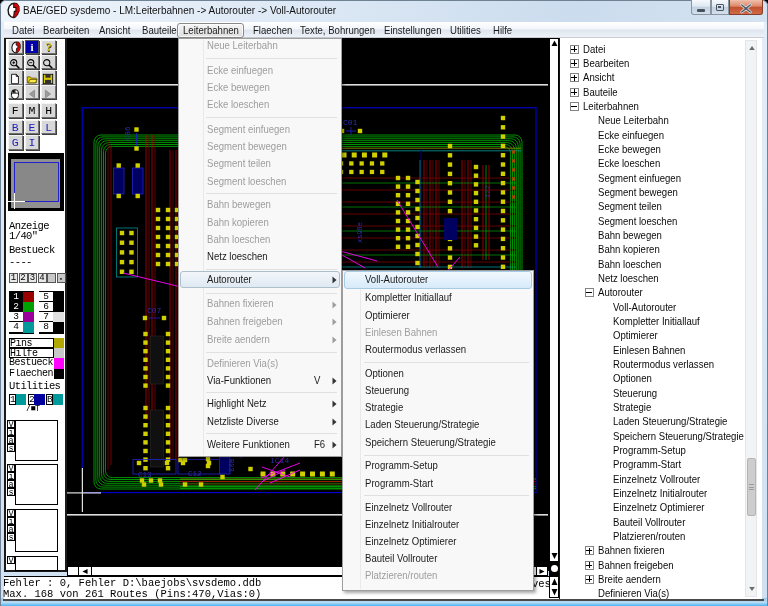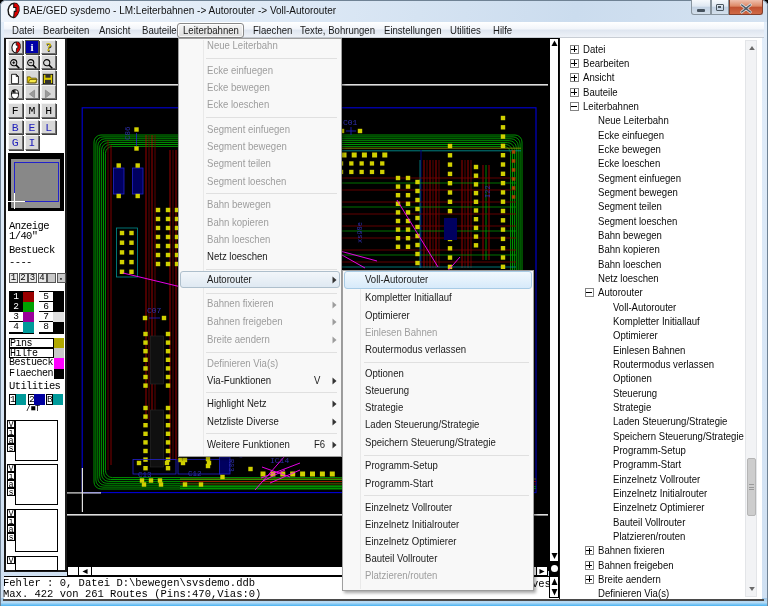--- a/index.html
+++ b/index.html
@@ -480,22 +480,22 @@
 <div class="abs" style="left:7px;top:472px;width:8px;height:8px;font-family:'Liberation Mono',monospace;font-size:8.5px;line-height:8px;color:#000;background:#fff;border:1px solid #000;text-align:center;">i</div>
 <div class="abs" style="left:7px;top:480px;width:8px;height:8px;font-family:'Liberation Mono',monospace;font-size:8.5px;line-height:8px;color:#000;background:#fff;border:1px solid #000;text-align:center;">a</div>
 <div class="abs" style="left:7px;top:488px;width:8px;height:8px;font-family:'Liberation Mono',monospace;font-size:8.5px;line-height:8px;color:#000;background:#fff;border:1px solid #000;text-align:center;">s</div>
 <div class="abs" style="left:14.5px;top:509px;width:43px;height:42.5px;background:#fff;border:1px solid #000;"></div>
 <div class="abs" style="left:7px;top:509px;width:8px;height:8px;font-family:'Liberation Mono',monospace;font-size:8.5px;line-height:8px;color:#000;background:#fff;border:1px solid #000;text-align:center;">V</div>
 <div class="abs" style="left:7px;top:517px;width:8px;height:8px;font-family:'Liberation Mono',monospace;font-size:8.5px;line-height:8px;color:#000;background:#fff;border:1px solid #000;text-align:center;">i</div>
 <div class="abs" style="left:7px;top:525px;width:8px;height:8px;font-family:'Liberation Mono',monospace;font-size:8.5px;line-height:8px;color:#000;background:#fff;border:1px solid #000;text-align:center;">a</div>
 <div class="abs" style="left:7px;top:533px;width:8px;height:8px;font-family:'Liberation Mono',monospace;font-size:8.5px;line-height:8px;color:#000;background:#fff;border:1px solid #000;text-align:center;">s</div>
 <div class="abs" style="left:14.5px;top:555.5px;width:43px;height:15.5px;background:#fff;border:1px solid #000;"></div>
 <div class="abs" style="left:7px;top:555.5px;width:8px;height:8px;font-family:'Liberation Mono',monospace;font-size:8.5px;line-height:8px;color:#000;background:#fff;border:1px solid #000;text-align:center;">V</div>
-<div class="abs mono" style="left:3px;top:577px;font-size:10.5px;color:#000;white-space:pre;">Fehler : 0, Datei D:\bewegen\svsdemo.ddb</div>
-<div class="abs mono" style="left:3px;top:587.5px;font-size:10.5px;color:#000;white-space:pre;">Max. 422 von 261 Routes (Pins:470,Vias:0)</div>
+<div class="abs mono" style="left:3px;top:577px;font-size:10.5px;color:#000;white-space:pre;">Fehler : 0, Fehler D:\baejobs\svsdemo.ddb</div>
+<div class="abs mono" style="left:3px;top:587.5px;font-size:10.5px;color:#000;white-space:pre;">Max. 168 von 261 Routes (Pins:470,Vias:0)</div>
 <div class="abs mono" style="left:532px;top:578px;font-size:10.5px;color:#000;white-space:pre;">ves</div>
 <div class="abs" style="left:569.5px;top:44.66px;width:9px;height:9px;background:#fff;border:1px solid #848484;"></div>
 <div class="abs" style="left:571.0px;top:48.66px;width:6px;height:1px;background:#000;"></div>
 <div class="abs" style="left:573.5px;top:46.16px;width:1px;height:6px;background:#000;"></div>
 <div class="abs sq" style="left:583px;top:42.66px;font-size:11px;color:#0a0a0a;white-space:nowrap;">Datei</div>
 <div class="abs" style="left:569.5px;top:58.989999999999995px;width:9px;height:9px;background:#fff;border:1px solid #848484;"></div>
 <div class="abs" style="left:571.0px;top:62.989999999999995px;width:6px;height:1px;background:#000;"></div>
 <div class="abs" style="left:573.5px;top:60.489999999999995px;width:1px;height:6px;background:#000;"></div>
 <div class="abs sq" style="left:583px;top:56.989999999999995px;font-size:11px;color:#0a0a0a;white-space:nowrap;">Bearbeiten</div>
 <div class="abs" style="left:569.5px;top:73.32px;width:9px;height:9px;background:#fff;border:1px solid #848484;"></div>

